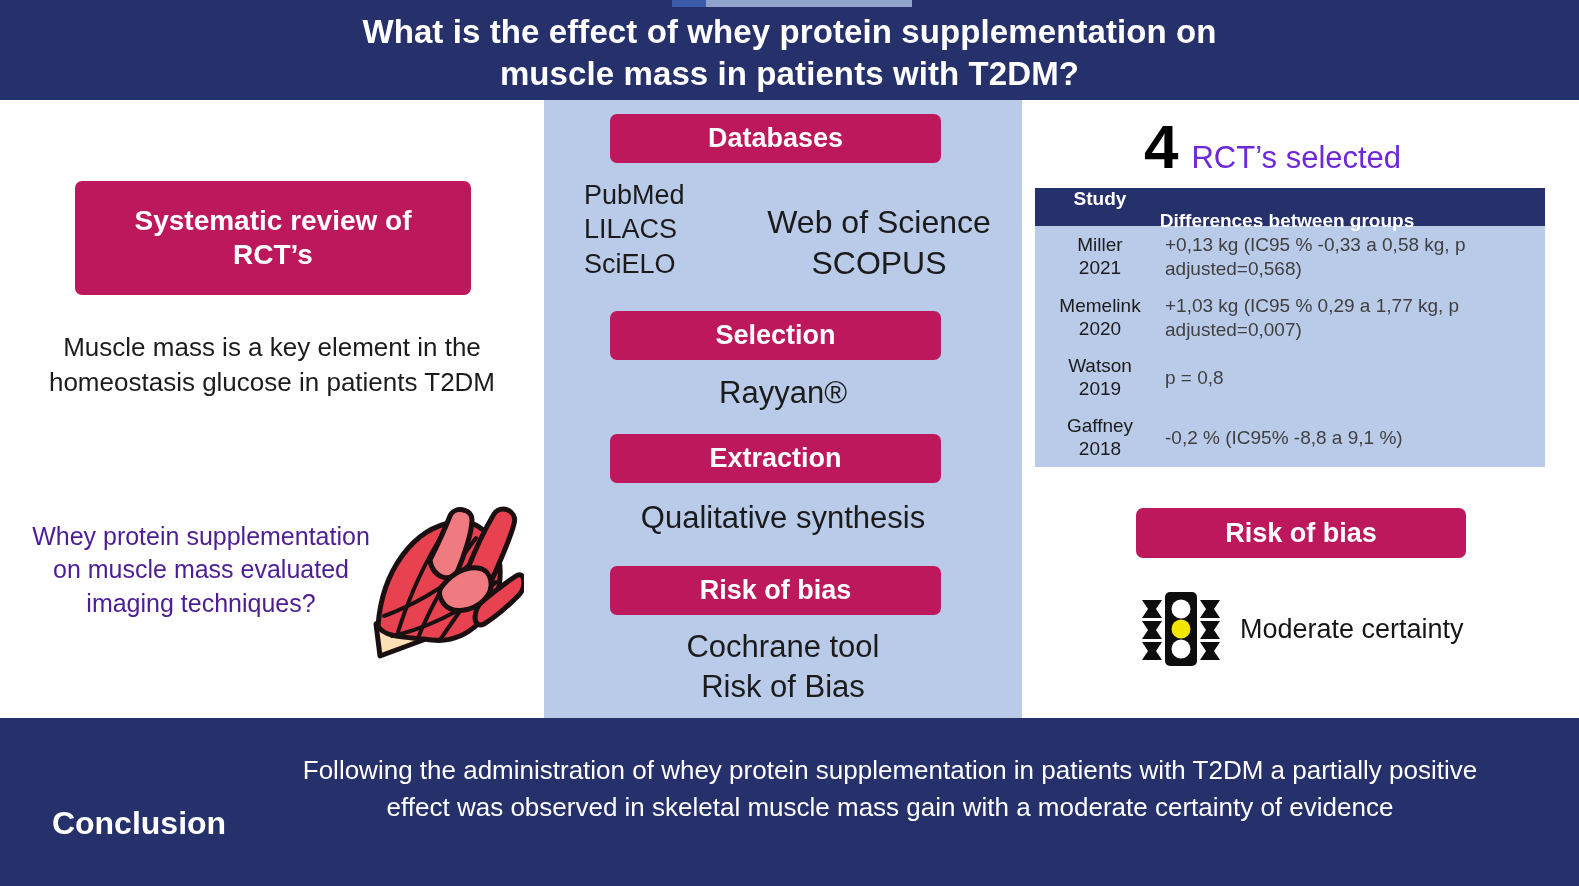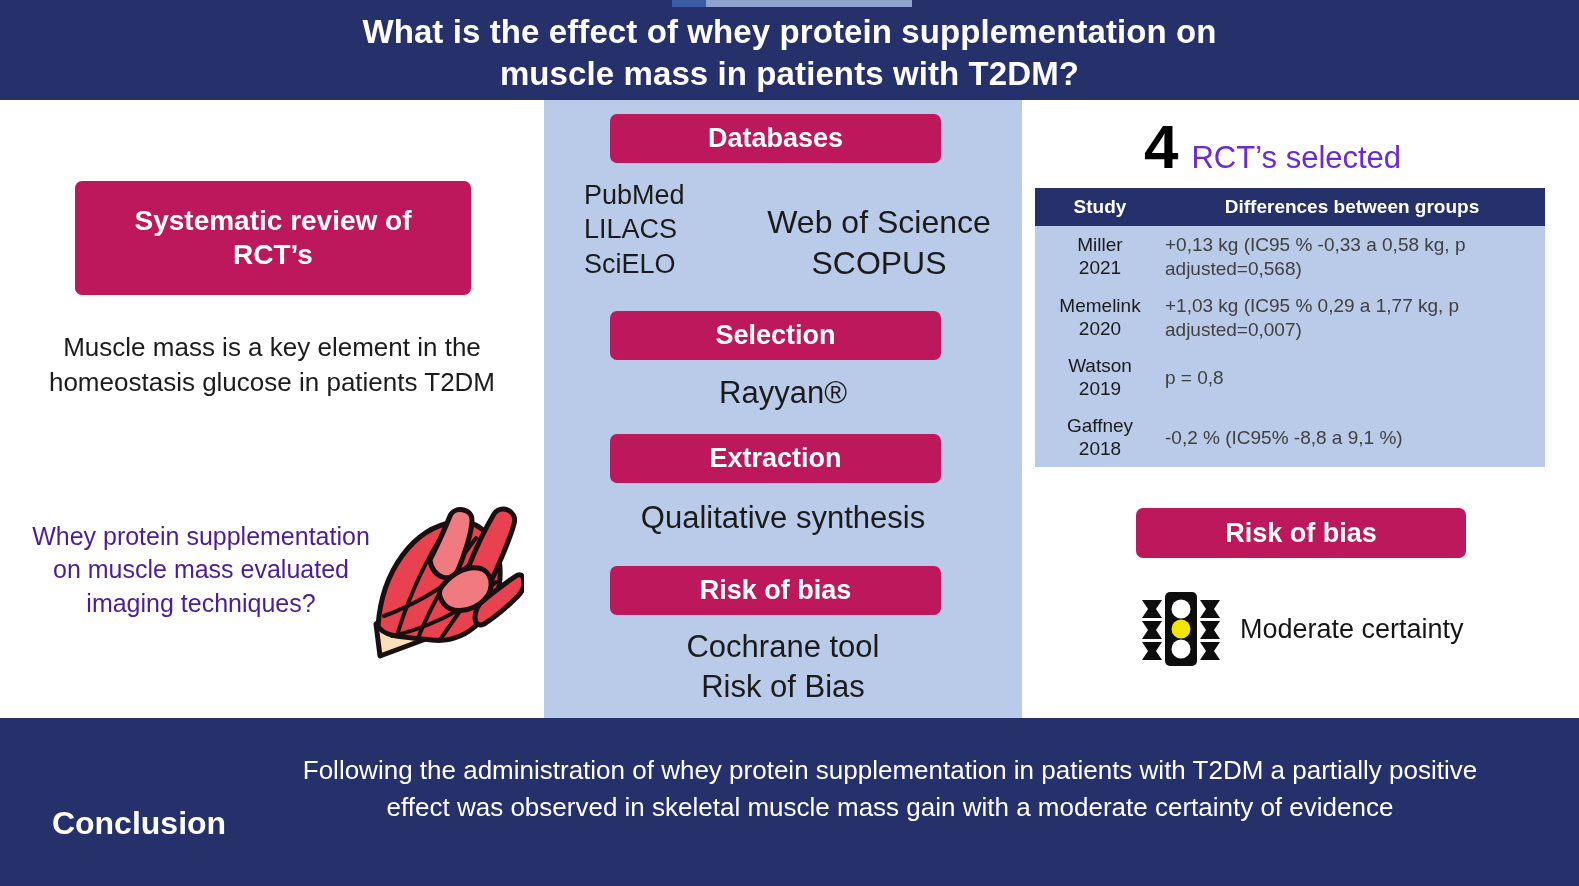--- a/index.html
+++ b/index.html
@@ -162,20 +162,21 @@
 
   .table {
     position:absolute; top:88px; left:13px;
     width:510px;
     background:#b9cbe9;
   }
   .t-head {
     display:flex;
     background:#26306a;
     height:38px;
+    flex-direction:column;
   }
   .t-head div {
     color:#ffffff; font-weight:bold; font-size:19px;
     display:flex; align-items:center;
   }
   .th-study { width:130px; justify-content:center; }
   .th-diff  { flex:1; justify-content:center; padding-right:6px;}
   .t-row { display:flex; min-height:56px; padding:7px 0; }
   .td-study {
     width:130px;

